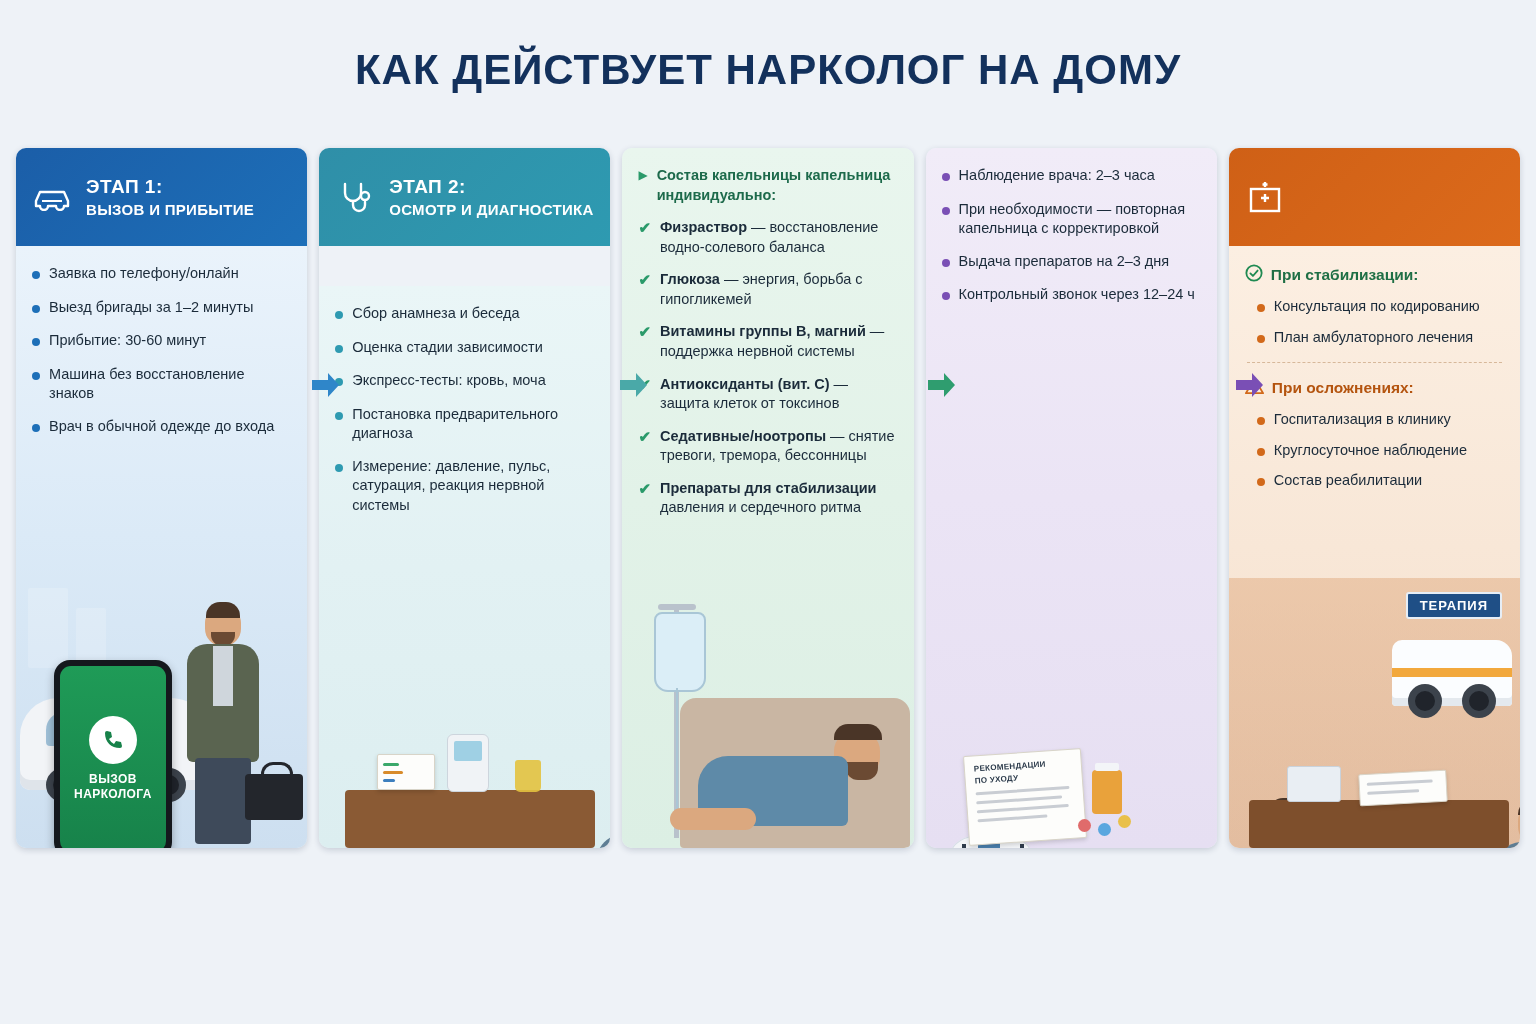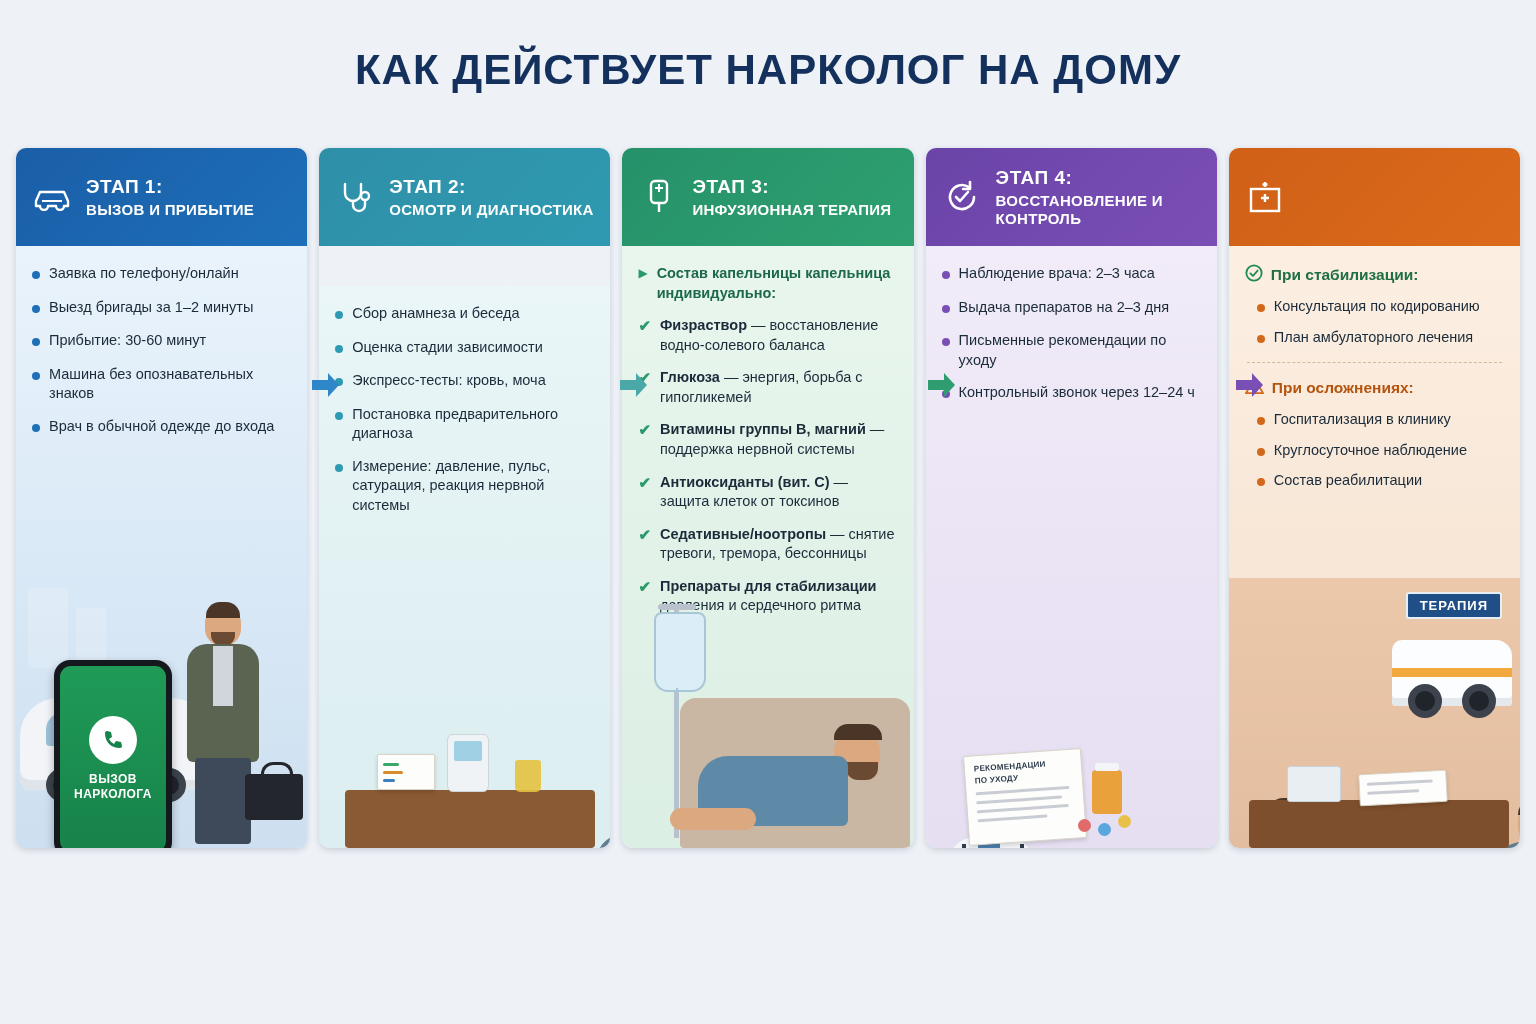--- a/index.html
+++ b/index.html
@@ -217,21 +217,21 @@
           <li>
               <span class="bullet"><span class="dot"></span></span>
               <span>Выезд бригады за 1–2 минуты</span>
             </li>
           <li>
               <span class="bullet"><span class="dot"></span></span>
               <span>Прибытие: 30-60 минут</span>
             </li>
           <li>
               <span class="bullet"><span class="dot"></span></span>
-              <span>Машина без опознавательных знаков</span>
+              <span>Машина без восстановление знаков</span>
             </li>
           <li>
               <span class="bullet"><span class="dot"></span></span>
               <span>Врач в обычной одежде до входа</span>
             </li>
         </ul>
 
         <div class="illus">
           <div class="scene">
             <div class="bg-city">
@@ -340,33 +340,20 @@
               <div class="paper-line" style="left:5px;top:16px;width:20px;background:#d88b2a;"></div>
               <div class="paper-line" style="left:5px;top:24px;width:12px;background:#3d7fbe;"></div>
             </div>
             <div class="cup" style="left:196px;bottom:56px;"></div>
           </div>
         </div>
       </div>
     </div>
 
     <div class="col c3">
-      <div class="head">
-        <span class="ico">
-          <svg width="34" height="38" viewBox="0 0 34 38">
-              <rect x="10" y="3" width="16" height="22" rx="4" fill="none" stroke="#fff" stroke-width="2.4"></rect>
-              <path d="M18 25 v9" stroke="#fff" stroke-width="2.4"></path>
-              <path d="M14 10 h8 M18 6 v8" stroke="#fff" stroke-width="2"></path>
-            </svg>
-        </span>
-        <span class="txt">
-          <span class="step">ЭТАП 3:</span>
-          <span class="sub">ИНФУЗИОННАЯ ТЕРАПИЯ</span>
-        </span>
-      </div>
       <div class="body">
         <ul>
           <li>
             <span class="bullet tri">▶</span>
             <span style="font-weight:bold;color:#1d6a4b">Состав капельницы капельница индивидуально:</span>
           </li>
           <li>
               <span class="bullet check">✔</span>
               <span><b>Физраствор</b><span> — восстановление водно-солевого баланса</span></span>
             </li>
@@ -404,46 +391,33 @@
             <div style="position:absolute;right:32px;bottom:108px;width:48px;height:16px;border-radius:14px 14px 0 0;background:#4a3527;"></div>
             <div style="position:absolute;right:36px;bottom:68px;width:32px;height:18px;border-radius:0 0 12px 12px;background:#6b4a33;"></div>
             <div style="position:absolute;right:66px;bottom:22px;width:150px;height:70px;border-radius:30px 10px 6px 6px;background:#5e8aa8;"></div>
             <div style="position:absolute;left:48px;bottom:18px;width:86px;height:22px;border-radius:11px;background:#dba87f;"></div>
           </div>
         </div>
       </div>
     </div>
 
     <div class="col c4">
-      <div class="head">
-        <span class="ico">
-          <svg width="38" height="38" viewBox="0 0 38 38">
-              <path d="M31 19a12 12 0 1 1 -5-9.7" fill="none" stroke="#fff" stroke-width="2.6" stroke-linecap="round"></path>
-              <path d="M27 4 v7 h-7" fill="none" stroke="#fff" stroke-width="2.6" stroke-linecap="round" stroke-linejoin="round"></path>
-              <path d="M13 19 l4 4 8-9" fill="none" stroke="#fff" stroke-width="2.6" stroke-linecap="round" stroke-linejoin="round"></path>
-            </svg>
-        </span>
-        <span class="txt">
-          <span class="step">ЭТАП 4:</span>
-          <span class="sub">ВОССТАНОВЛЕНИЕ И КОНТРОЛЬ</span>
-        </span>
-      </div>
       <div class="body">
         <ul>
           <li>
               <span class="bullet"><span class="dot"></span></span>
               <span>Наблюдение врача: 2–3 часа</span>
             </li>
           <li>
               <span class="bullet"><span class="dot"></span></span>
+              <span>При необходимости — повторная капельница с корректировкой</span>
+            </li>
+          <li>
+              <span class="bullet"><span class="dot"></span></span>
               <span>Выдача препаратов на 2–3 дня</span>
-            </li>
-          <li>
-              <span class="bullet"><span class="dot"></span></span>
-              <span>Письменные рекомендации по уходу</span>
             </li>
           <li>
               <span class="bullet"><span class="dot"></span></span>
               <span>Контрольный звонок через 12–24 ч</span>
             </li>
         </ul>
 
         <div class="illus">
           <div class="scene">
 

